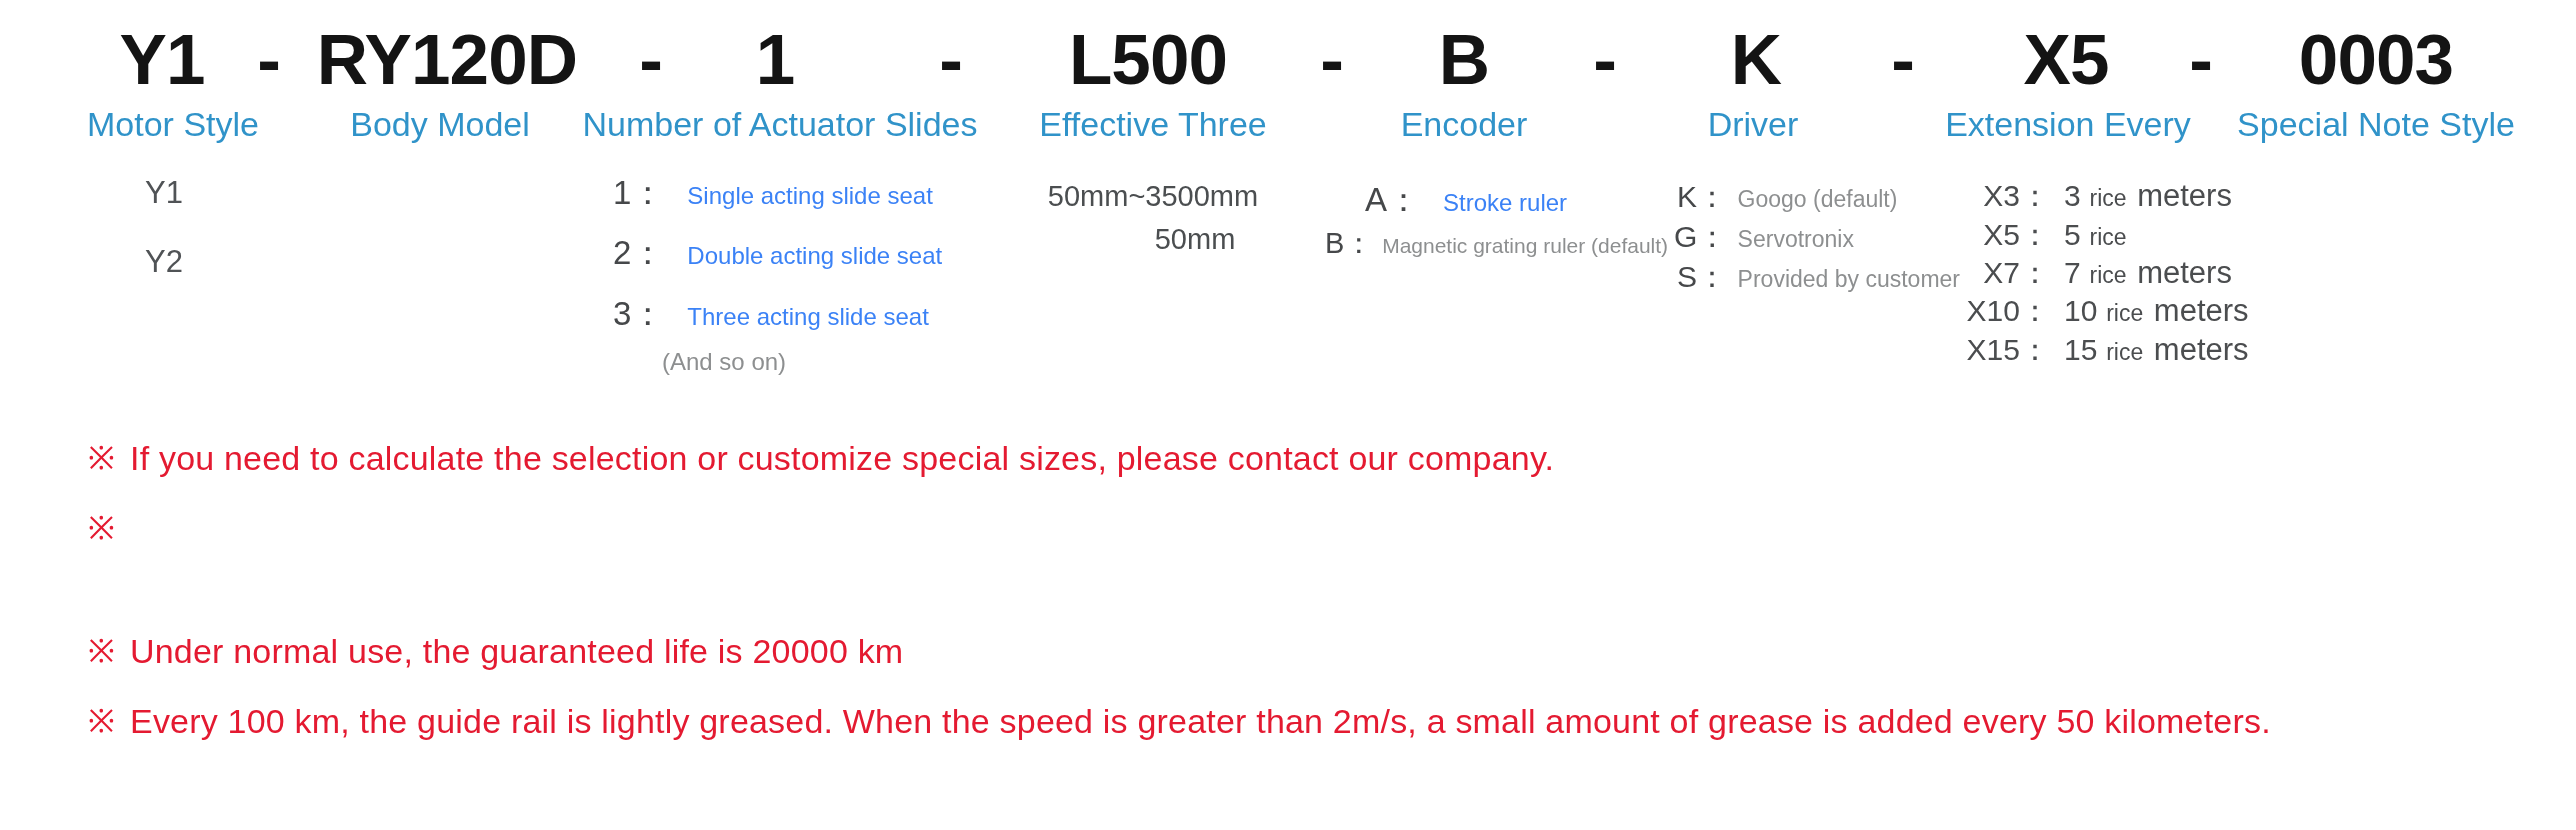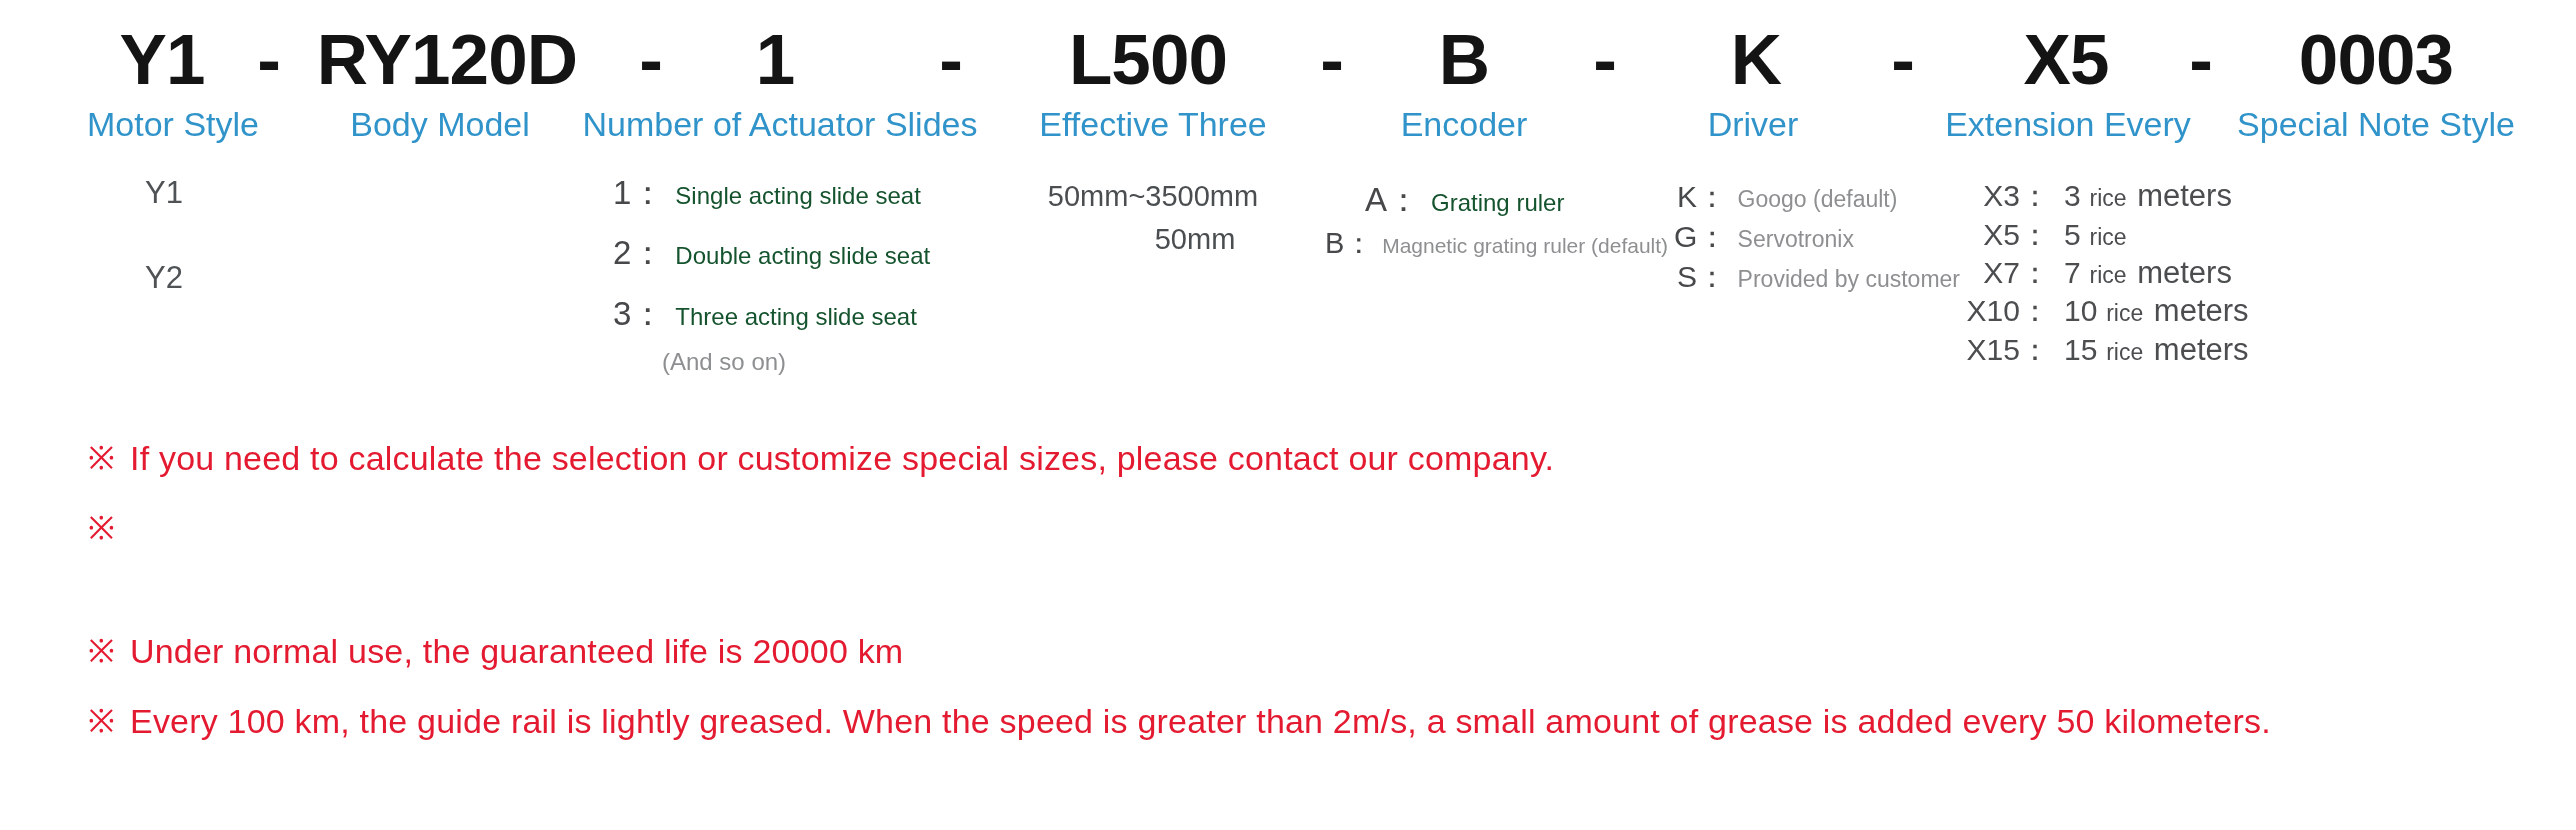--- a/index.html
+++ b/index.html
@@ -24,21 +24,21 @@
   
   .opt-center{
     position:absolute;transform:translate(-50%,-50%);white-space:nowrap;
     color:#505356;font-size:31px;
   }
   .opt-row{
     position:absolute;transform:translateY(-50%);display:flex;align-items:baseline;
     white-space:nowrap;
   }
   .opt-code{font-size:33px;color:#46484a;}
-  .opt-desc{font-size:24px;color:#14532d;margin-left:11px;}
+  .opt-desc{font-size:24px;color:#3b82f6;margin-left:23px;}
   .opt-code-sm{font-size:29px;color:#46484a;}
   .opt-desc-sm{font-size:21px;color:#8d8f90;margin-left:8.8px;}
   .drv-code{font-size:30px;color:#46484a;width:53px;text-align:right;flex:none;}
   .drv-desc{font-size:23px;color:#8d8f90;margin-left:10.6px;}
   .ext-code{font-size:30px;color:#4b4d4f;width:88px;text-align:right;flex:none;}
   .ext-num{font-size:30px;color:#4b4d4f;margin-left:14px;}
   .ext-rice{font-size:23px;color:#4b4d4f;margin-left:8.8px;}
   .ext-meters{font-size:31px;color:#4b4d4f;margin-left:10.6px;}
   .stroke{font-size:29px;color:#4b4e50;}
   .soon{position:absolute;transform:translateY(-50%);font-size:24px;color:#8d8f90;white-space:nowrap;}
@@ -72,42 +72,42 @@
 <span class="col-label" style="left:173px">Motor Style</span>
 <span class="col-label" style="left:440px">Body Model</span>
 <span class="col-label" style="left:780px">Number of Actuator Slides</span>
 <span class="col-label" style="left:1153px">Effective Three</span>
 <span class="col-label" style="left:1464px">Encoder</span>
 <span class="col-label" style="left:1753px">Driver</span>
 <span class="col-label" style="left:2068px">Extension Every</span>
 <span class="col-label" style="left:2376px">Special Note Style</span>
 
 <span class="opt-center" style="left:164px;top:193px">Y1</span>
-<span class="opt-center" style="left:164px;top:278px">Y2</span>
+<span class="opt-center" style="left:164px;top:262px">Y2</span>
 
 <div class="opt-row" style="left:613px;top:193px">
   <span class="opt-code">1：</span>
   <span class="opt-desc">Single acting slide seat</span>
 </div>
 <div class="opt-row" style="left:613px;top:253px">
   <span class="opt-code">2：</span>
   <span class="opt-desc">Double acting slide seat</span>
 </div>
 <div class="opt-row" style="left:613px;top:314px">
   <span class="opt-code">3：</span>
   <span class="opt-desc">Three acting slide seat</span>
 </div>
 <span class="soon" style="left:662px;top:362px">(And so on)</span>
 
 <span class="opt-center stroke" style="left:1153px;top:196px">50mm~3500mm</span>
 <span class="opt-center stroke" style="left:1195px;top:239px">50mm</span>
 
 <div class="opt-row" style="left:1365px;top:200px">
   <span class="opt-code">A：</span>
-  <span class="opt-desc">Grating ruler</span>
+  <span class="opt-desc">Stroke ruler</span>
 </div>
 <div class="opt-row" style="left:1325px;top:244px">
   <span class="opt-code-sm">B：</span>
   <span class="opt-desc-sm">Magnetic grating ruler (default)</span>
 </div>
 
 <div class="opt-row" style="left:1674px;top:197px">
   <span class="drv-code">K：</span>
   <span class="drv-desc">Googo (default)</span>
 </div>

